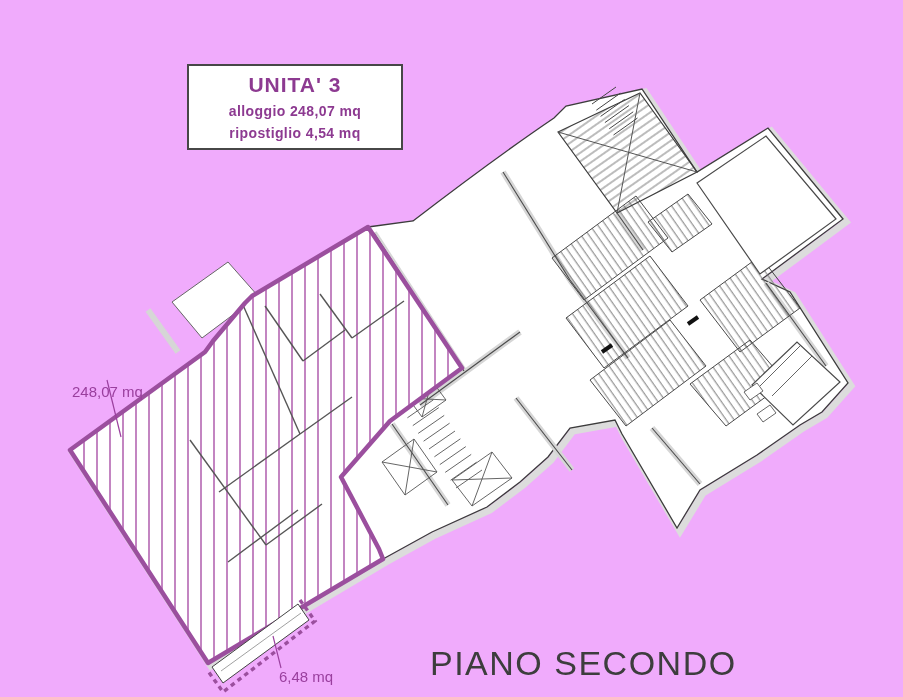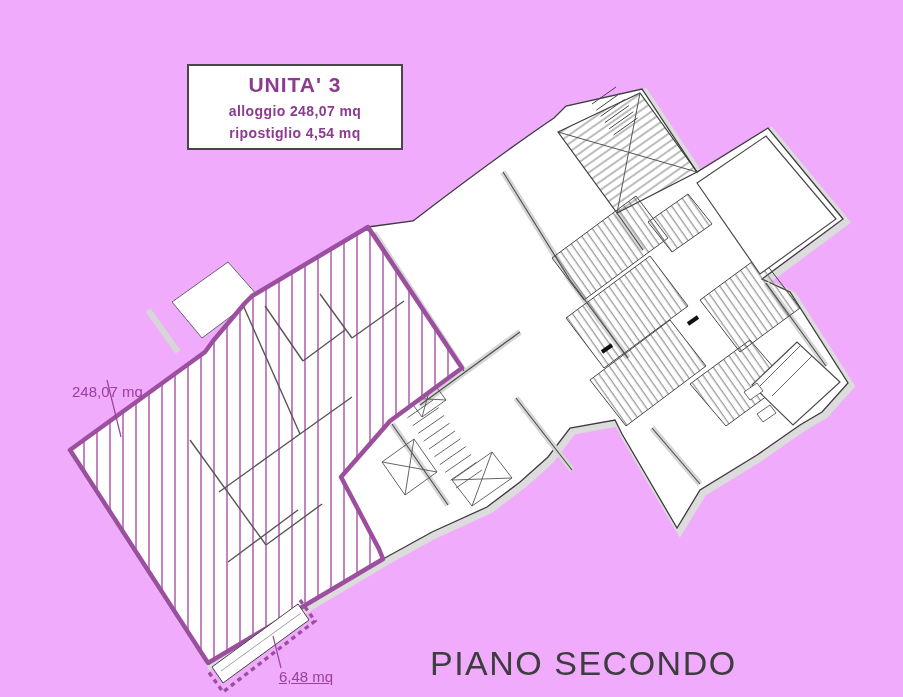--- a/index.html
+++ b/index.html
@@ -17,21 +17,21 @@
     background:#ffffff;border:2px solid #474747;
     display:flex;flex-direction:column;align-items:center;justify-content:center;
     gap:6px;
   }
   .titlebox .t1{font-size:21px;font-weight:700;letter-spacing:1px;color:#8d3a91;}
   .titlebox .t2,.titlebox .t3{font-size:14px;font-weight:700;color:#8d3a91;letter-spacing:.4px;}
   .area-label{
     position:absolute;font-size:15px;color:#9a3f9e;white-space:nowrap;
   }
   .lbl-alloggio{left:72px;top:355px;margin-top:28px;}
-  .lbl-riposti{left:279px;top:668px;text-decoration:underline;}
+  .lbl-riposti{left:279px;top:668px;}
   .floor-title{
     position:absolute;left:430px;top:644px;
     font-size:34px;color:#3d3d3d;letter-spacing:1.5px;white-space:nowrap;
   }
 </style>
 </head>
 <body>
 
 <div class="screen">
 

